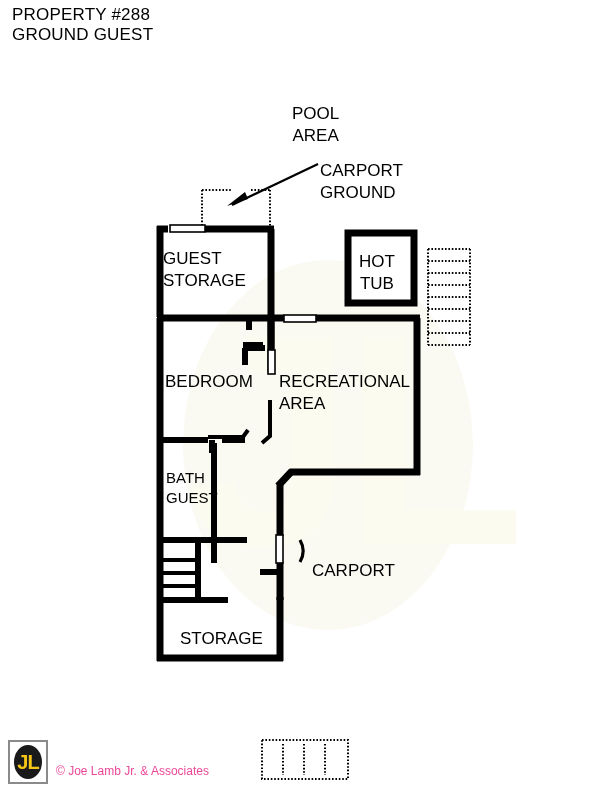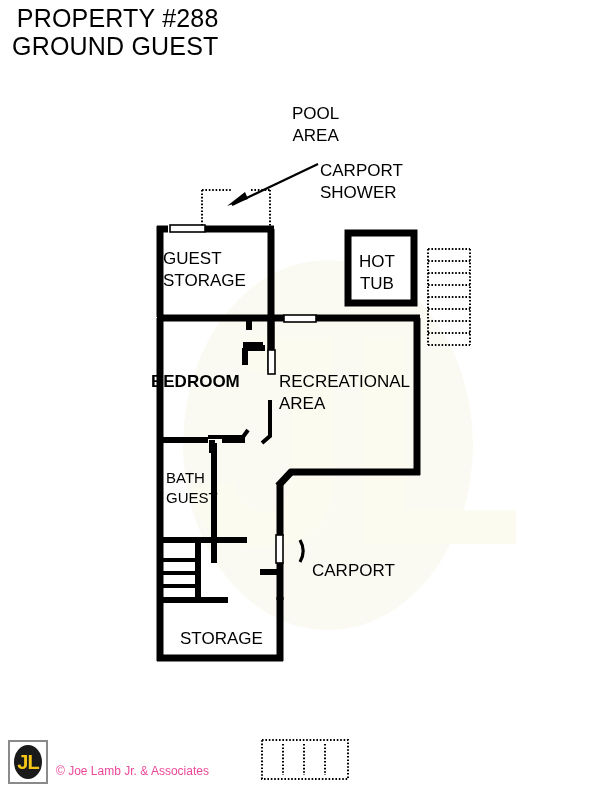--- a/index.html
+++ b/index.html
@@ -17,25 +17,24 @@
   }
 
   
   #title-block {
     position: absolute;
     left: 12px;
     top: 6px;
     line-height: 1.0;
   }
   #title-block .title-line {
-    font-size: 25px;
+    font-size: 17px;
     letter-spacing: 0.2px;
     white-space: nowrap;
     color: #000;
-    text-align: right;
   }
   #title-line-1 { margin-bottom: 3px; }
 
   
   #plan-stage {
     position: absolute;
     left: 0;
     top: 0;
     width: 600px;
     height: 800px;
@@ -87,21 +86,21 @@
     position: absolute;
     font-size: 17px;
     line-height: 1.32;
     white-space: nowrap;
     color: #000000;
     z-index: 6;
   }
   .room-label.small { font-size: 15px; }
   #label-guest-storage { left: 163px; top: 248px; }
   #label-hot-tub { left: 359px; top: 251px; text-align: center; }
-  #label-bedroom { left: 151px; top: 371px; font-weight: bold; }
+  #label-bedroom { left: 165px; top: 371px; }
   #label-recreational { left: 279px; top: 371px; }
   #label-full-bath { left: 166px; top: 468px; }
   #label-carport { left: 312px; top: 560px; }
   #label-storage { left: 180px; top: 628px; }
 
   
   #footer {
     position: absolute;
     left: 8px;
     top: 740px;
@@ -281,21 +280,21 @@
 </svg>
 </div>
 
 <div class="ext-label" id="label-pool-area">
   <div>POOL</div>
   <div>AREA</div>
 </div>
 
 <div class="ext-label" id="label-outdoor-shower">
   <div>CARPORT</div>
-  <div>SHOWER</div>
+  <div>GROUND</div>
 </div>
 
 <div class="room-label" id="label-guest-storage">
   <div>GUEST</div>
   <div>STORAGE</div>
 </div>
 
 <div class="room-label" id="label-hot-tub">
   <div>HOT</div>
   <div>TUB</div>

